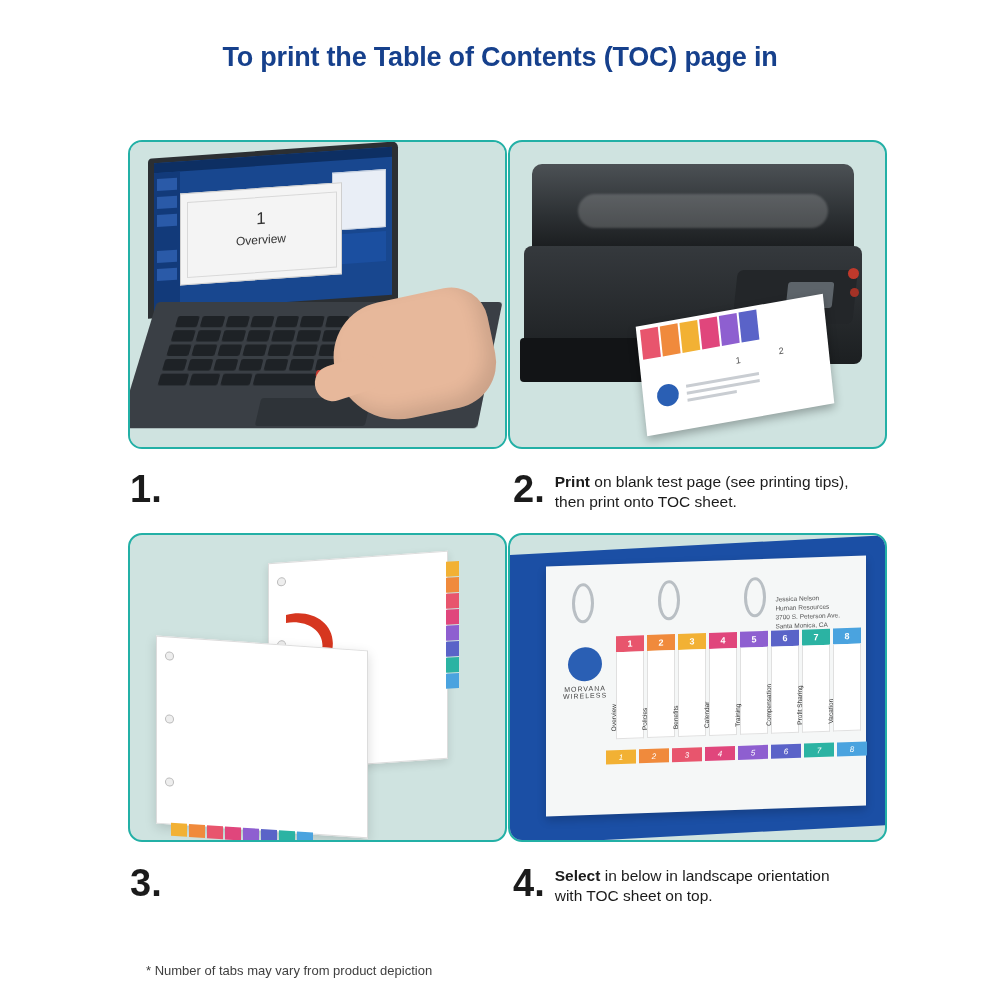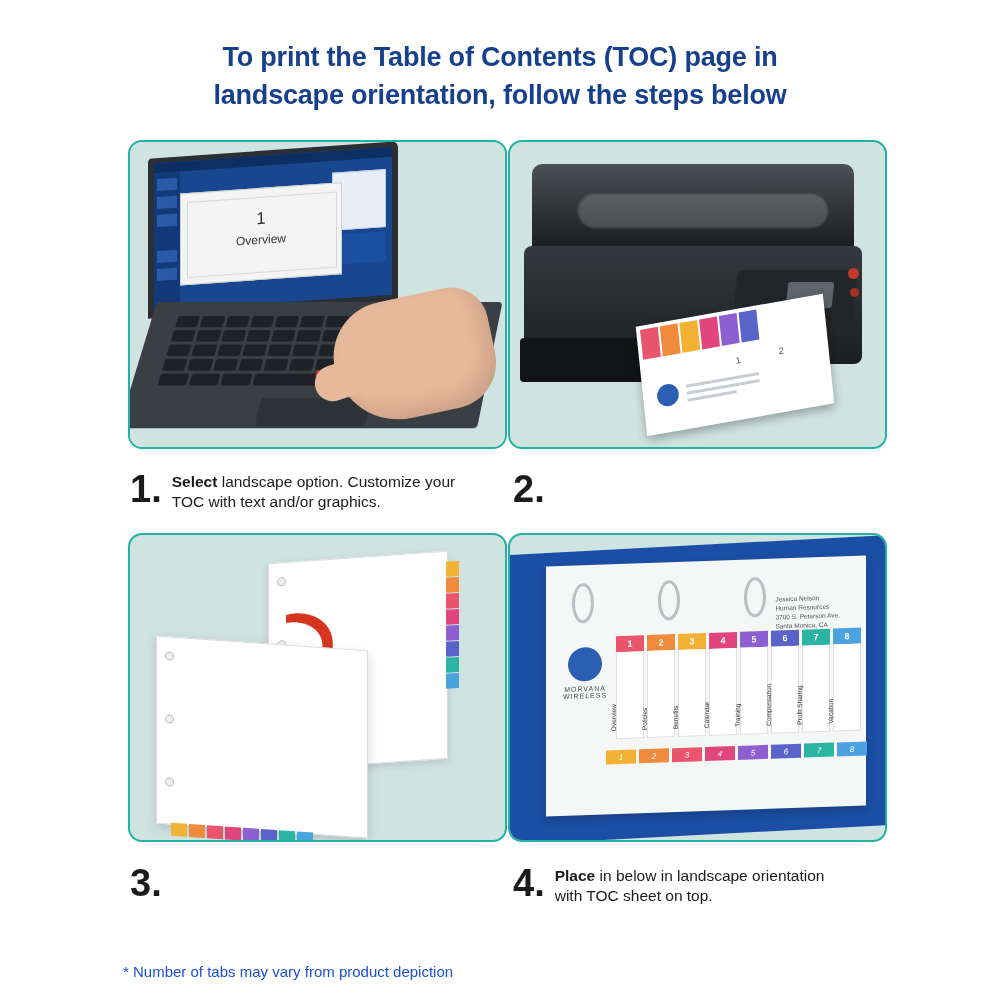--- a/index.html
+++ b/index.html
@@ -48,22 +48,22 @@
   .ctext{
     font-size:15.5px;line-height:19.5px;color:#1b1b1b;max-width:300px;
   }
   .ctext b{font-weight:bold;}
   #cap1{left:130px;top:472px;}
   #cap2{left:513px;top:472px;}
   #cap3{left:130px;top:866px;}
   #cap4{left:513px;top:866px;}
 
   .footnote{
-    position:absolute;left:123px;top:963px;
-    font-size:15px;color:#1d4ed8;
+    position:absolute;left:146px;top:963px;
+    font-size:13px;color:#404040;
   }
 
   
   .p1-screenbg{
     position:absolute;left:0;top:0;width:100%;height:100%;
     background:#cfe3e0;
   }
   .p1-laptop{
     position:absolute;left:8px;top:6px;width:370px;height:300px;
   }
@@ -230,21 +230,20 @@
   .p4-bottomtabs{position:absolute;left:60px;top:186px;display:flex;gap:3px;}
   .p4-btab{width:30px;height:14px;color:#fff;font-size:8px;display:flex;align-items:center;justify-content:center;}
 </style>
 </head>
 <body>
 
 <div class="page">
 
   <div class="heading">
     <span>To print the Table of Contents (TOC) page in</span>
-    <span class="l2">landscape orientation, follow the steps below</span>
   </div>
 
   <div class="panel" id="panel1">
     <div class="p1-screenbg"></div>
     <div class="p1-laptop">
       <div class="p1-lid">
         <div class="p1-disp">
           <div class="p1-tbar"></div>
           <div class="p1-sidebar">
             <div class="p1-sideblk" style="top:6px"></div>
@@ -487,30 +486,30 @@
       <div class="p4-rings">
         <i class="p4-ring"></i>
           <i class="p4-ring"></i>
           <i class="p4-ring"></i>
       </div>
     </div>
   </div>
 
   <div class="caption" id="cap1">
     <div class="num">1.</div>
-    <div class="ctext"><b>Select</b><span> landscape option. Customize your TOC with text and/or graphics.</span></div>
   </div>
 
   <div class="caption" id="cap2">
     <div class="num">2.</div>
+    <div class="ctext"><b>Print</b><span> on blank test page (see printing tips), then print onto TOC sheet.</span></div>
   </div>
 
   <div class="caption" id="cap3">
     <div class="num">3.</div>
   </div>
 
   <div class="caption" id="cap4">
     <div class="num">4.</div>
-    <div class="ctext"><b>Place</b><span> in below in landscape orientation with TOC sheet on top.</span></div>
+    <div class="ctext"><b>Select</b><span> in below in landscape orientation with TOC sheet on top.</span></div>
   </div>
 
   <div class="footnote">* Number of tabs may vary from product depiction</div>
 </div>
 
 </body></html>

